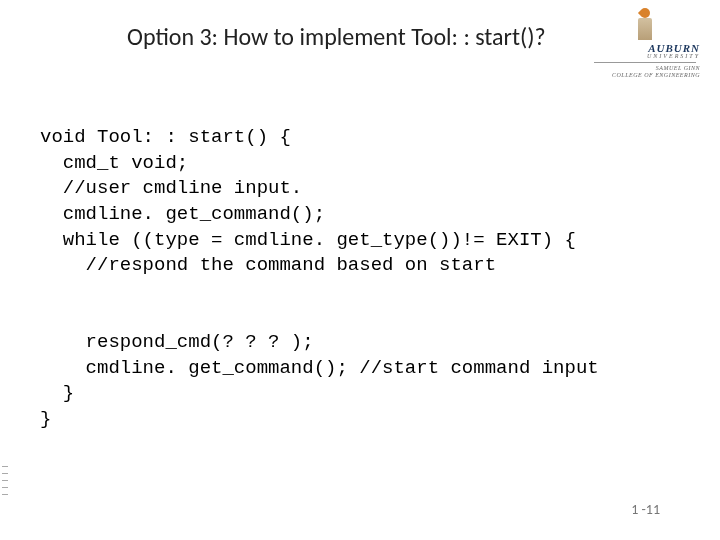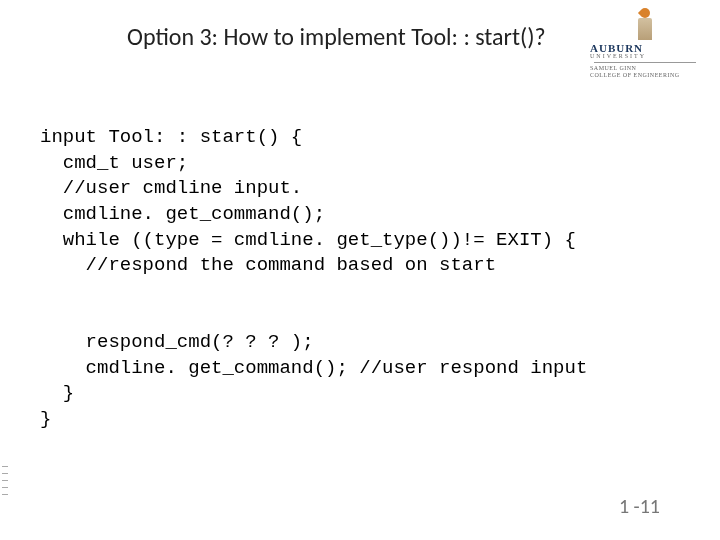--- a/index.html
+++ b/index.html
@@ -26,21 +26,22 @@
     font-size: 24px;
     color: #222;
     font-weight: 400;
     margin-left: 27px;
   }
   .logo-block {
     position: absolute;
     top: 10px;
     right: 20px;
     width: 110px;
-    text-align: left;
+    text-align: right;
+    font-style: italic;
   }
   .logo-tower {
     width: 18px;
     height: 30px;
     margin: 0 auto 2px auto;
     position: relative;
   }
   .logo-tower .flame {
     width: 10px;
     height: 10px;
@@ -93,21 +94,21 @@
     font-family: "Courier New", monospace;
     font-size: 19px;
     color: #000;
     line-height: 1.35;
     white-space: pre;
   }
   .page-num {
     position: absolute;
     bottom: 22px;
     right: 60px;
-    font-size: 20px;
+    font-size: 14px;
     color: #777;
     font-family: "Calibri", Arial, sans-serif;
   }
   .side-marks {
     position: absolute;
     left: 0;
     bottom: 30px;
     width: 10px;
     height: 50px;
   }
@@ -130,30 +131,30 @@
       <div class="flame"></div>
       <div class="body"></div>
     </div>
     <div class="logo-auburn">AUBURN</div>
     <div class="logo-univ">UNIVERSITY</div>
     <div class="logo-rule"></div>
     <div class="logo-ginn">SAMUEL GINN</div>
     <div class="logo-ginn">COLLEGE OF ENGINEERING</div>
   </div>
 
-  <div class="code-block"><span>input Tool: : start() {</span>
-<span>  cmd_t user;</span>
+  <div class="code-block"><span>void Tool: : start() {</span>
+<span>  cmd_t void;</span>
 <span>  //user cmdline input.</span>
 <span>  cmdline. get_command();</span>
 <span>  while ((type = cmdline. get_type())!= EXIT) {</span>
 <span>    //respond the command based on start</span>
 <span></span>
 <span></span>
 <span>    respond_cmd(? ? ? );</span>
-<span>    cmdline. get_command(); //user respond input</span>
+<span>    cmdline. get_command(); //start command input</span>
 <span>  }</span>
 <span>}</span></div>
 
   <div class="page-num">1 -11</div>
 
   <div class="side-marks">
     <div></div>
       <div></div>
       <div></div>
       <div></div>

